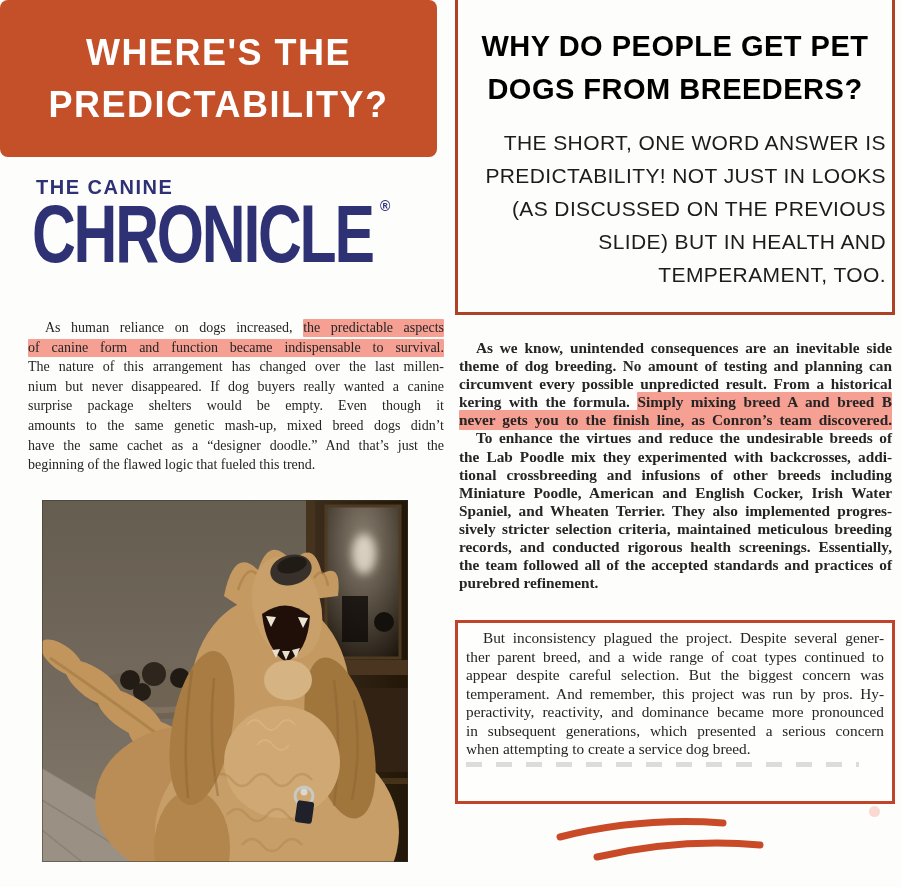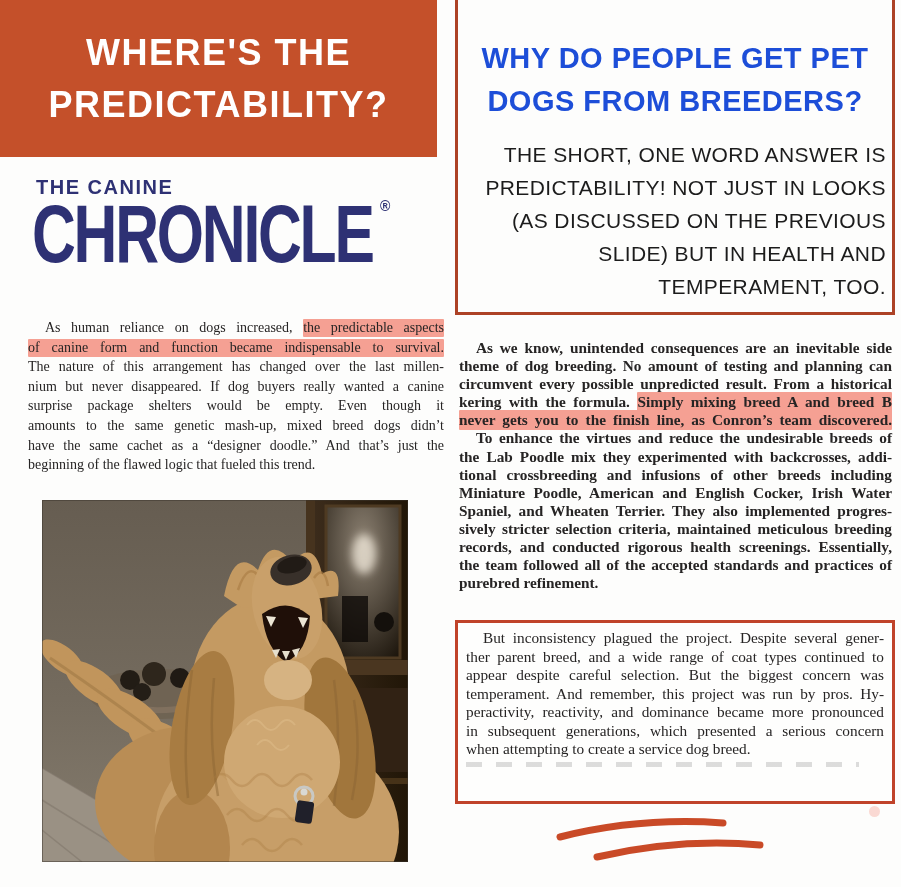--- a/index.html
+++ b/index.html
@@ -4,42 +4,42 @@
 <style>
   html,body{margin:0;padding:0;background:#ffffff;}
   .page{
     position:relative;width:901px;height:887px;background:#fdfdfc;overflow:hidden;
     font-family:"Liberation Sans",sans-serif;
   }
   
   .banner{
     position:absolute;left:0;top:0;width:437px;height:157px;
     background:var(--accent_orange);color:#ffffff;
-    display:flex;flex-direction:column;justify-content:center;align-items:center;gap:16px;
+    display:flex;flex-direction:column;justify-content:center;align-items:center;gap:16px;border-radius:8px;
   }
   .banner-line{
     font-size:36px;font-weight:bold;letter-spacing:1.5px;line-height:1;white-space:nowrap;
   }
   
   .logo{position:absolute;left:32px;top:176px;width:420px;color:var(--navy);}
   .logo-top{font-size:20px;font-weight:bold;letter-spacing:1.5px;margin:0 0 1px 4px;}
   .logo-main-wrap{position:relative;height:66px;}
   .logo-main{
     display:inline-block;font-size:82px;font-weight:bold;letter-spacing:-3px;line-height:0.82;
     transform:scaleX(0.74);transform-origin:0 0;white-space:nowrap;
   }
   .logo-reg{position:absolute;left:348px;top:-2px;font-size:14px;font-weight:bold;}
   
   .qa-box{
     position:absolute;left:455px;top:-4px;width:440px;height:319px;box-sizing:border-box;
     border:3px solid var(--qa_border);padding:26px 2px 0;text-align:center;
   }
   .qa-heading{
-    margin:12px;font-size:29px;font-weight:bold;letter-spacing:0.5px;line-height:43px;
-    color:#1d4ed8;white-space:pre-line;
+    margin:0;font-size:29px;font-weight:bold;letter-spacing:0.5px;line-height:43px;
+    color:#000000;white-space:pre-line;
   }
   .qa-body{
     margin:15px 4px 0;font-size:21px;font-weight:400;letter-spacing:0.4px;line-height:33px;
     color:#1c1c1c;white-space:pre-line;text-align:right;
   }
   
   .article{position:absolute;font-family:"Liberation Serif",serif;color:#262424;}
   .article-left{left:28px;top:318px;width:416px;font-size:14px;line-height:19.6px;}
   .article-right{left:459px;top:339px;width:433px;font-size:15.3px;line-height:18.1px;font-weight:bold;}
   .jline{text-align:justify;text-align-last:justify;}

